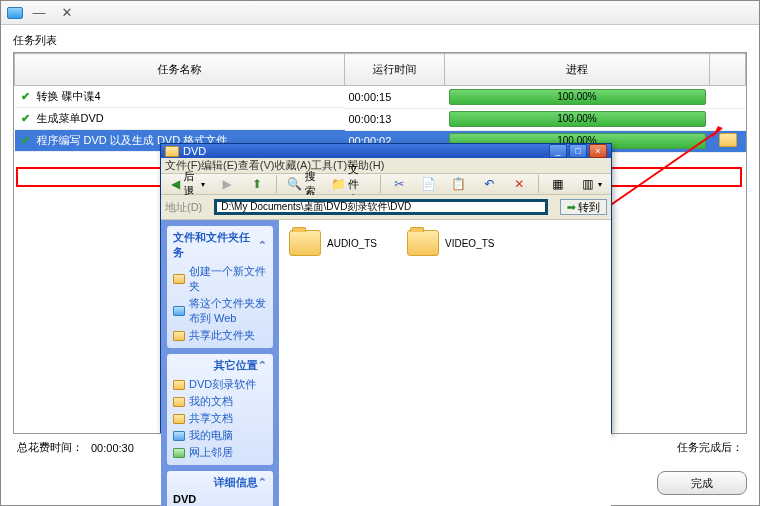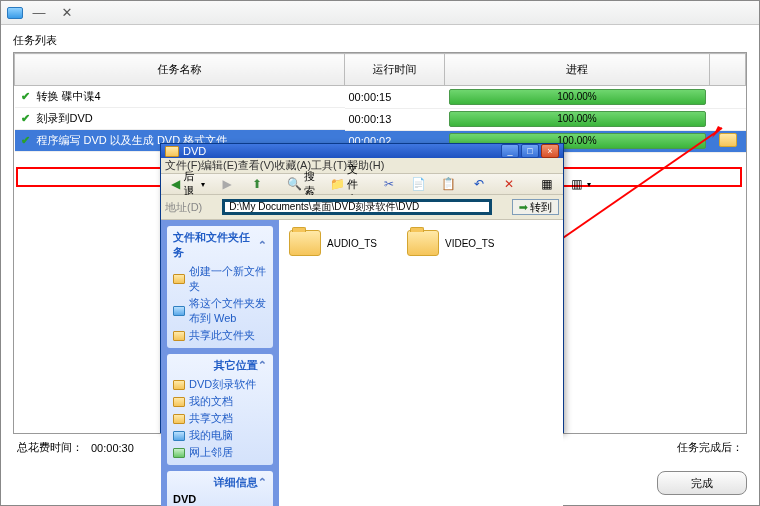--- a/index.html
+++ b/index.html
@@ -27,33 +27,33 @@
 .pbar{height:16px;border:1px solid #4a9a4a;background:linear-gradient(#6fd66f,#3cb53c);position:relative;text-align:center;line-height:14px;color:#000;font-size:10px;border-radius:2px}
 .fld-icon{width:18px;height:14px;background:linear-gradient(#ffe9a8,#f5c55a);border:1px solid #d4a530;border-radius:2px;display:inline-block}
 .footer{display:flex;align-items:center;padding:6px 4px;gap:8px}
 .footer .spacer{flex:1}
 select{height:20px;width:100px;border:1px solid #999;background:#fff}
 .finish-row{display:flex;justify-content:flex-end;padding:4px 12px 10px}
 .finish{width:90px;height:24px;background:linear-gradient(#fdfdfd,#e4e4e4);border:1px solid #8a8a8a;border-radius:8px;cursor:pointer}
 .hl-row{position:absolute;border:2px solid #f00;pointer-events:none}
 svg.arrow{position:absolute;pointer-events:none}
 
-.explorer{position:absolute;left:160px;top:143px;width:404px;height:290px;border:1px solid #0a3a8a;background:#ece9d8;box-shadow:2px 2px 6px rgba(0,0,0,.3);display:flex;flex-direction:column}
+.explorer{position:absolute;left:160px;top:143px;width:452px;height:290px;border:1px solid #0a3a8a;background:#ece9d8;box-shadow:2px 2px 6px rgba(0,0,0,.3);display:flex;flex-direction:column}
 .exp-title{height:22px;background:linear-gradient(#3f77e0,#1e52c0);color:#fff;display:flex;align-items:center;padding:0 4px;font-size:11px}
 .exp-title .fic{width:14px;height:11px;background:linear-gradient(#ffe9a8,#f5c55a);border:1px solid #c89020;margin-right:4px;border-radius:1px}
 .exp-title .t{flex:1}
 .exp-title .wb{width:18px;height:14px;margin-left:2px;background:linear-gradient(#6fa4f5,#3a72d8);border:1px solid #1a48a8;color:#fff;font-size:9px;display:flex;align-items:center;justify-content:center;border-radius:2px;cursor:pointer}
 .exp-title .wb.x{background:linear-gradient(#f0936f,#d8512a);border-color:#a03010}
 .exp-menu{height:18px;background:#ece9d8;display:flex;align-items:center;padding:0 4px;gap:0;border-bottom:1px solid #c8c4b4}
 .exp-menu span{color:#333}
 .exp-tb{height:26px;background:linear-gradient(#f7f5ee,#e9e5d5);display:flex;align-items:center;padding:0 4px;gap:4px;border-bottom:1px solid #c8c4b4}
 .tb-btn{height:20px;padding:0 4px;display:flex;align-items:center;gap:2px;border:1px solid transparent;border-radius:3px;cursor:pointer}
 .tb-ico{width:16px;height:16px;display:flex;align-items:center;justify-content:center;font-size:12px}
 .sep{width:1px;height:18px;background:#c0bcac;margin:0 2px}
-.exp-addr{height:22px;background:#ece9d8;display:flex;align-items:center;padding:12px 4px;gap:20px;border-bottom:1px solid #c8c4b4}
+.exp-addr{height:22px;background:#ece9d8;display:flex;align-items:center;padding:12px 4px;gap:12px;border-bottom:1px solid #c8c4b4}
 .exp-addr input{flex:1;height:16px;border:3px solid #0c4a6e;padding:0 4px;font-size:10px}
 .go-btn{height:16px;padding:0 6px;border:1px solid #7f9db9;background:#f0f0ea;font-size:10px;cursor:pointer;display:flex;align-items:center;gap:2px}
 .exp-body{flex:1;display:flex;background:#fff}
 .side{width:118px;background:#7295e2;padding:6px;display:flex;flex-direction:column;gap:6px;overflow:hidden}
 .panel{background:linear-gradient(#eef4ff,#d4e2fb);border-radius:3px;padding:4px 6px;font-size:10px}
 .panel .ph{color:#215dc6;font-weight:bold;margin-bottom:3px;display:flex;justify-content:flex-end;align-items:center}
 .panel .ph .chev{color:#5a7ec6}
 .panel a{color:#215dc6;text-decoration:none;display:flex;align-items:center;gap:4px;padding:1px 0}
 .pic{width:12px;height:10px;background:linear-gradient(#ffe9a8,#f5c55a);border:1px solid #c89020;border-radius:1px;flex-shrink:0}
 .pic.b{background:linear-gradient(#b8e0ff,#5aa8e8);border-color:#3080c0}
@@ -95,21 +95,21 @@
               </td>
             <td class="time-c">00:00:15</td>
             <td>
                 <div class="pbar">100.00%</div>
               </td>
             <td></td>
           </tr>
           <tr>
             <td class="tname">
                 <span class="chk">✔</span>
-                <span>刻录到DVD</span>
+                <span>生成菜单DVD</span>
               </td>
             <td class="time-c">00:00:13</td>
             <td>
                 <div class="pbar">100.00%</div>
               </td>
             <td></td>
           </tr>
           <tr class="sel">
             <td class="tname">
                 <span class="chk">✔</span>

